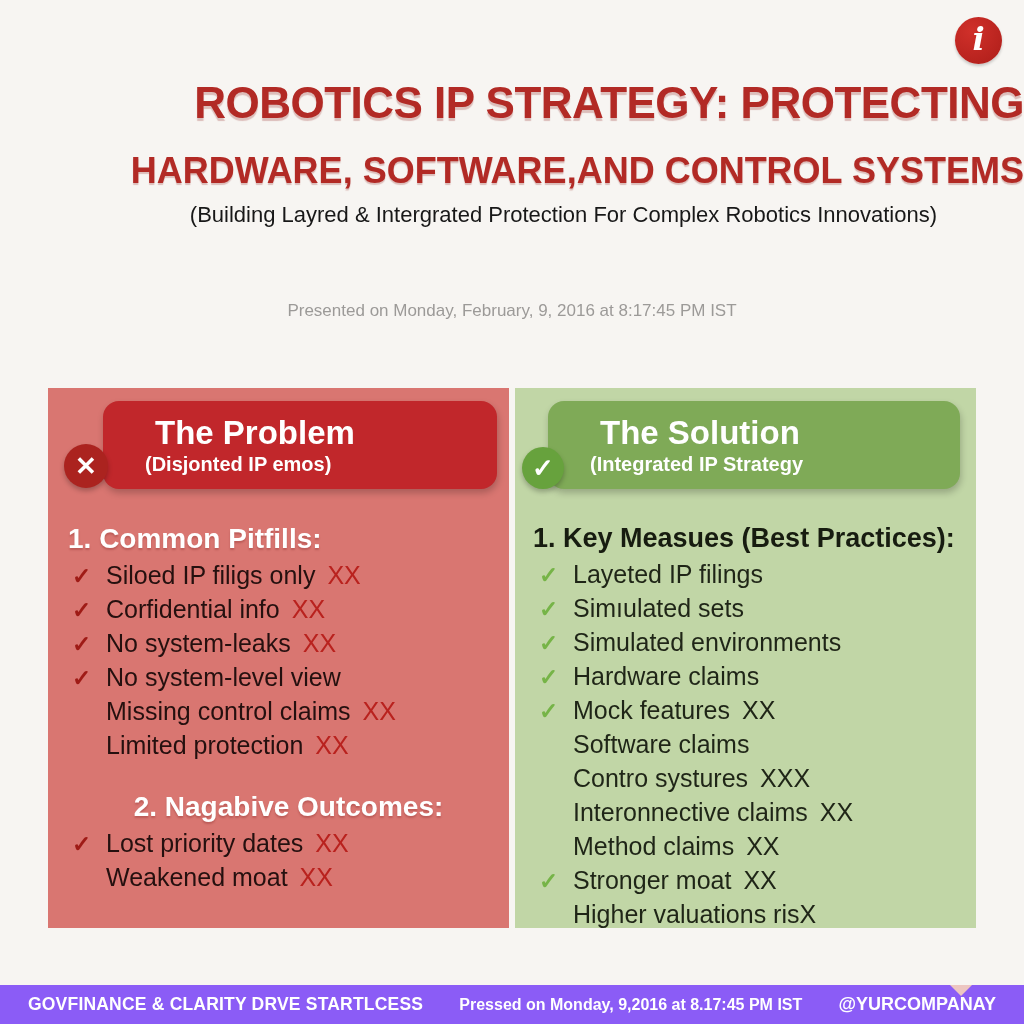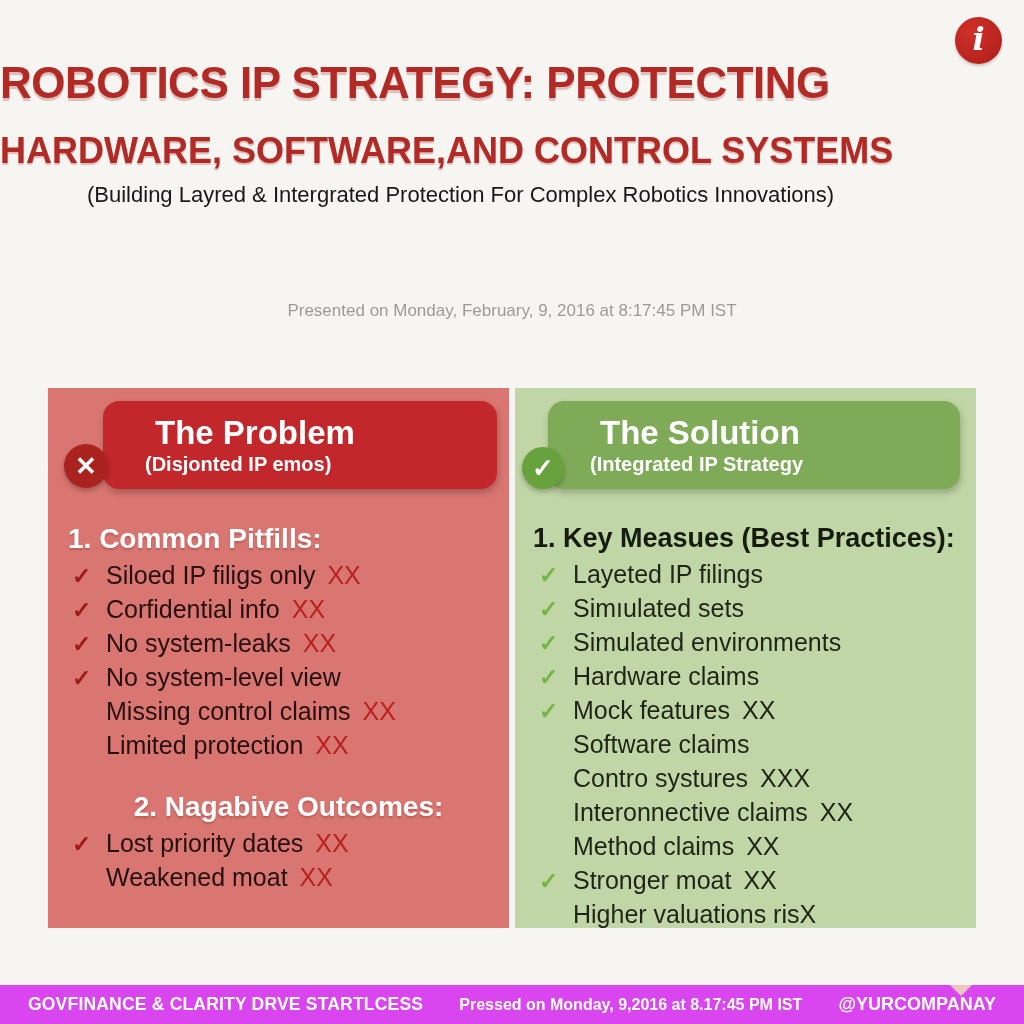--- a/index.html
+++ b/index.html
@@ -17,21 +17,21 @@
     background:radial-gradient(circle at 35% 30%, #d0302a, #ad1d19);
     display:flex; align-items:center; justify-content:center;
     box-shadow:0 2px 3px rgba(0,0,0,0.2);
   }
   .i-glyph{
     color:#fff; font-family:"DejaVu Serif", serif; font-style:italic;
     font-weight:bold; font-size:32px; line-height:1; margin-top:-3px;
   }
 
   
-  .title-block{ position:absolute; top:58px; left:0; width:100%; text-align:left; }
+  .title-block{ position:absolute; top:78px; left:0; width:100%; text-align:right; }
   .t1{ font-size:44px; font-weight:bold; color:#b22a25; letter-spacing:-0.5px;
        text-shadow:0 3px 1px rgba(150,45,42,0.28); }
   .t2{ font-size:36px; font-weight:bold; color:#b22a25; margin-top:22px;
        text-shadow:0 2px 1px rgba(150,45,42,0.28); }
   .subtitle{ font-size:22px; color:#181818; width:850px; margin:8px auto 0;
              line-height:1.38; }
   .presented{ position:absolute; top:301px; width:100%; text-align:center;
               font-size:17px; color:#9c9a98; }
 
   
@@ -66,21 +66,21 @@
   .problem .chk{ color:#9f1b16; }
   .solution .chk{ color:#76b447; }
   .problem .txt{ color:#25100f; }
   .solution .txt{ color:#1f2517; }
   .mark{ margin-left:12px; }
   .problem .mark{ color:#b9221e; }
   .solution .mark{ color:#1f2517; }
 
   
   .footer{ position:absolute; left:0; bottom:0; width:100%; height:39px;
-           background:#d946ef; display:flex; align-items:center;
+           background:#8b5cf6; display:flex; align-items:center;
            justify-content:space-between; padding:0 28px; box-sizing:border-box;
            color:#fff; }
   .f-left{ font-size:17.5px; font-weight:bold; letter-spacing:0.2px; }
   .f-center{ font-size:16px; font-weight:bold; }
   .f-right{ font-size:18px; font-weight:bold; }
   .notch{ position:absolute; top:0; left:950px; width:0; height:0;
           border-left:11px solid transparent; border-right:11px solid transparent;
           border-top:11px solid #edc6c1; }
 </style>
 </head>

